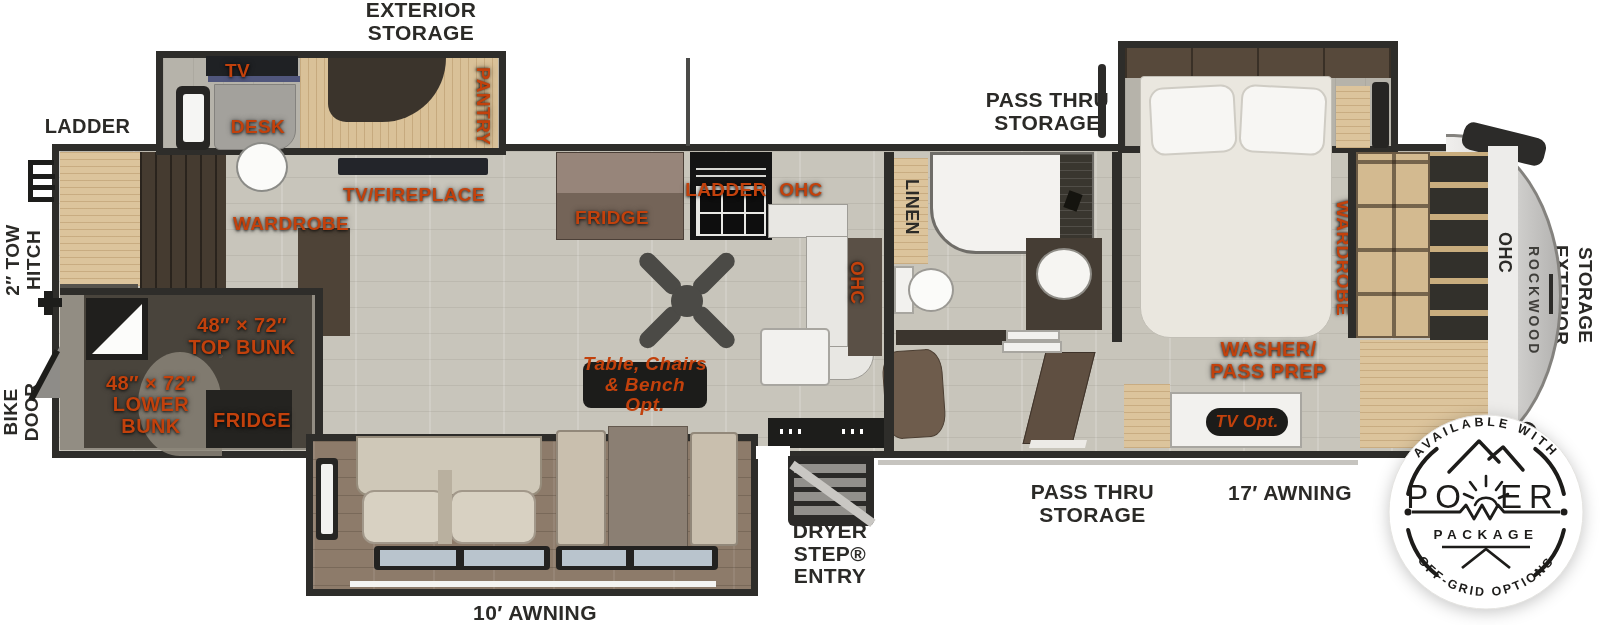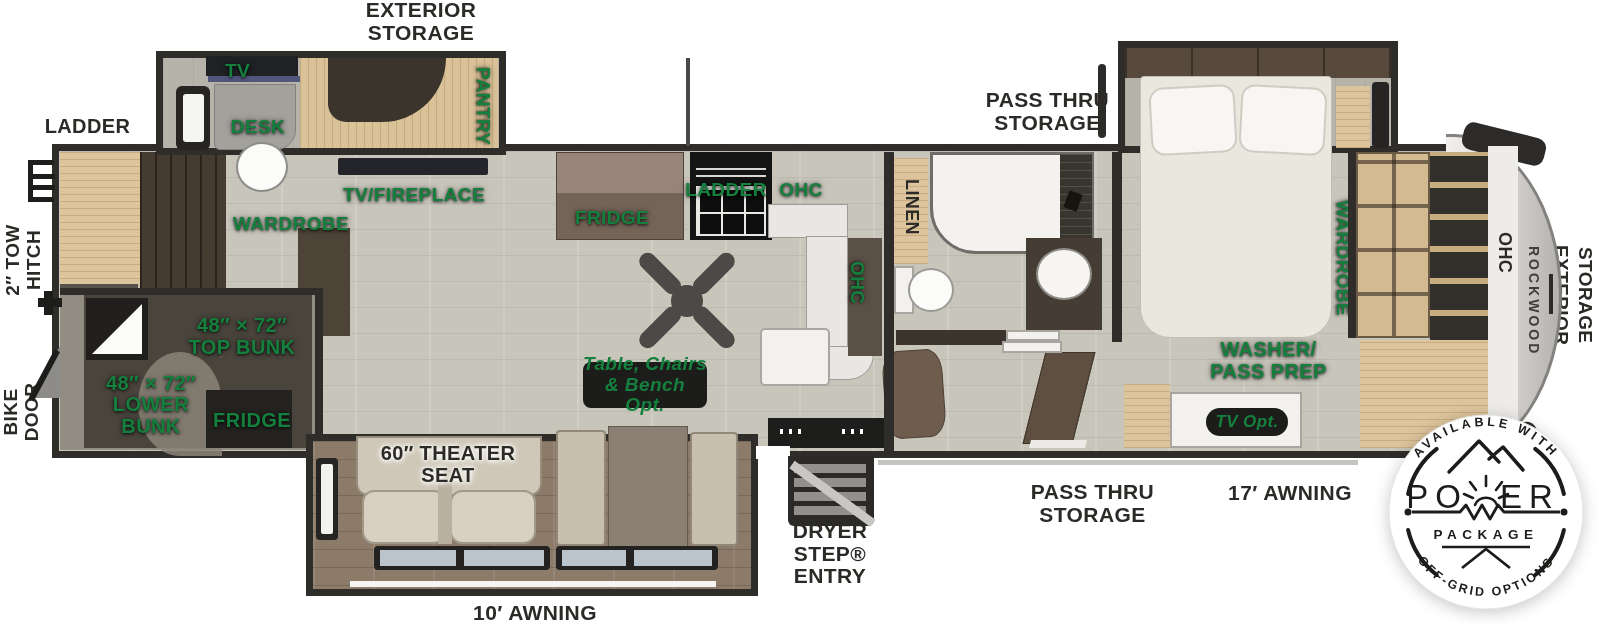--- a/index.html
+++ b/index.html
@@ -1,20 +1,20 @@
 <!DOCTYPE html>
 <html><head>
 <meta charset="utf-8">
 <style>
   html,body{margin:0;padding:0;background:#fff;}
   .stage{position:relative;width:1600px;height:625px;background:#ffffff;overflow:hidden;
          font-family:"Liberation Sans",sans-serif;}
   .abs{position:absolute;}
   
-  .lbl{position:absolute;font-weight:bold;color:#15803d;text-align:center;white-space:pre-line;
+  .lbl{position:absolute;font-weight:bold;color:#c2410c;text-align:center;white-space:pre-line;
        line-height:1.08;letter-spacing:.4px;font-size:20px;
        text-shadow:0 1px 3px rgba(0,0,0,.8),0 0 6px rgba(0,0,0,.45);
        display:flex;align-items:center;justify-content:center;}
   .lbl.dark{color:#2b2a27;text-shadow:none;}
   .lbl.halo{color:#2b2a27;text-shadow:0 0 4px #fff,0 1px 5px rgba(255,255,255,.95),0 0 9px rgba(255,255,255,.8);}.lbl.s17{font-size:17px}.lbl.s18{font-size:18px}.lbl.s19{font-size:19px}
   .lbl.s21{font-size:21px}
   .rotl{transform:rotate(-90deg);}           
   .vert{writing-mode:vertical-lr;}           
   
   .wallbox{position:absolute;border:7px solid #2e2d2a;box-sizing:border-box;}
@@ -186,22 +186,20 @@
   <div class="abs" style="left:686px;top:58px;width:4px;height:88px;background:#4a4a48;"></div>
   <div class="abs" style="left:1098px;top:64px;width:8px;height:74px;background:#2c2b29;border-radius:4px;"></div>
 
   <div class="wallbox floor-brown" style="left:306px;top:434px;width:452px;height:162px;"></div>
   <div class="abs" style="left:316px;top:458px;width:22px;height:82px;background:#262523;border-radius:4px;"></div>
   <div class="abs" style="left:321px;top:464px;width:12px;height:70px;background:#f2f2f0;border-radius:2px;"></div>
   <div class="abs" style="left:356px;top:436px;width:186px;height:60px;background:#cfc8b8;border:2px solid #978d7c;box-sizing:border-box;border-radius:0 0 12px 12px;"></div>
   <div class="abs" style="left:362px;top:490px;width:84px;height:54px;background:#d8d1c2;border:2px solid #a2988a;border-radius:12px;box-sizing:border-box;"></div>
   <div class="abs" style="left:450px;top:490px;width:86px;height:54px;background:#d8d1c2;border:2px solid #a2988a;border-radius:12px;box-sizing:border-box;"></div>
   <div class="abs" style="left:438px;top:470px;width:14px;height:74px;background:#b9b09f;"></div>
-  <div class="lbl halo" style="left:350px;top:440px;width:196px;height:50px;">60″ THEATER
-SEAT</div>
   <div class="abs" style="left:556px;top:430px;width:50px;height:116px;background:#c9bfae;border:2px solid #92887a;box-sizing:border-box;border-radius:4px;"></div>
   <div class="abs" style="left:608px;top:426px;width:80px;height:122px;background:#8b7f73;border:1px solid #64594e;box-sizing:border-box;"></div>
   <div class="abs" style="left:690px;top:432px;width:48px;height:114px;background:#c9bfae;border:2px solid #92887a;box-sizing:border-box;border-radius:4px;"></div>
   <div class="abs" style="left:374px;top:546px;width:176px;height:24px;background:#232220;border-radius:4px;"></div>
   <div class="abs" style="left:380px;top:550px;width:76px;height:16px;background:#b9c4cd;"></div>
   <div class="abs" style="left:464px;top:550px;width:80px;height:16px;background:#b9c4cd;"></div>
   <div class="abs" style="left:556px;top:546px;width:162px;height:24px;background:#232220;border-radius:4px;"></div>
   <div class="abs" style="left:562px;top:550px;width:64px;height:16px;background:#b9c4cd;"></div>
   <div class="abs" style="left:634px;top:550px;width:78px;height:16px;background:#b9c4cd;"></div>
   <div class="abs" style="left:350px;top:581px;width:366px;height:6px;background:#f4f4f2;"></div>

